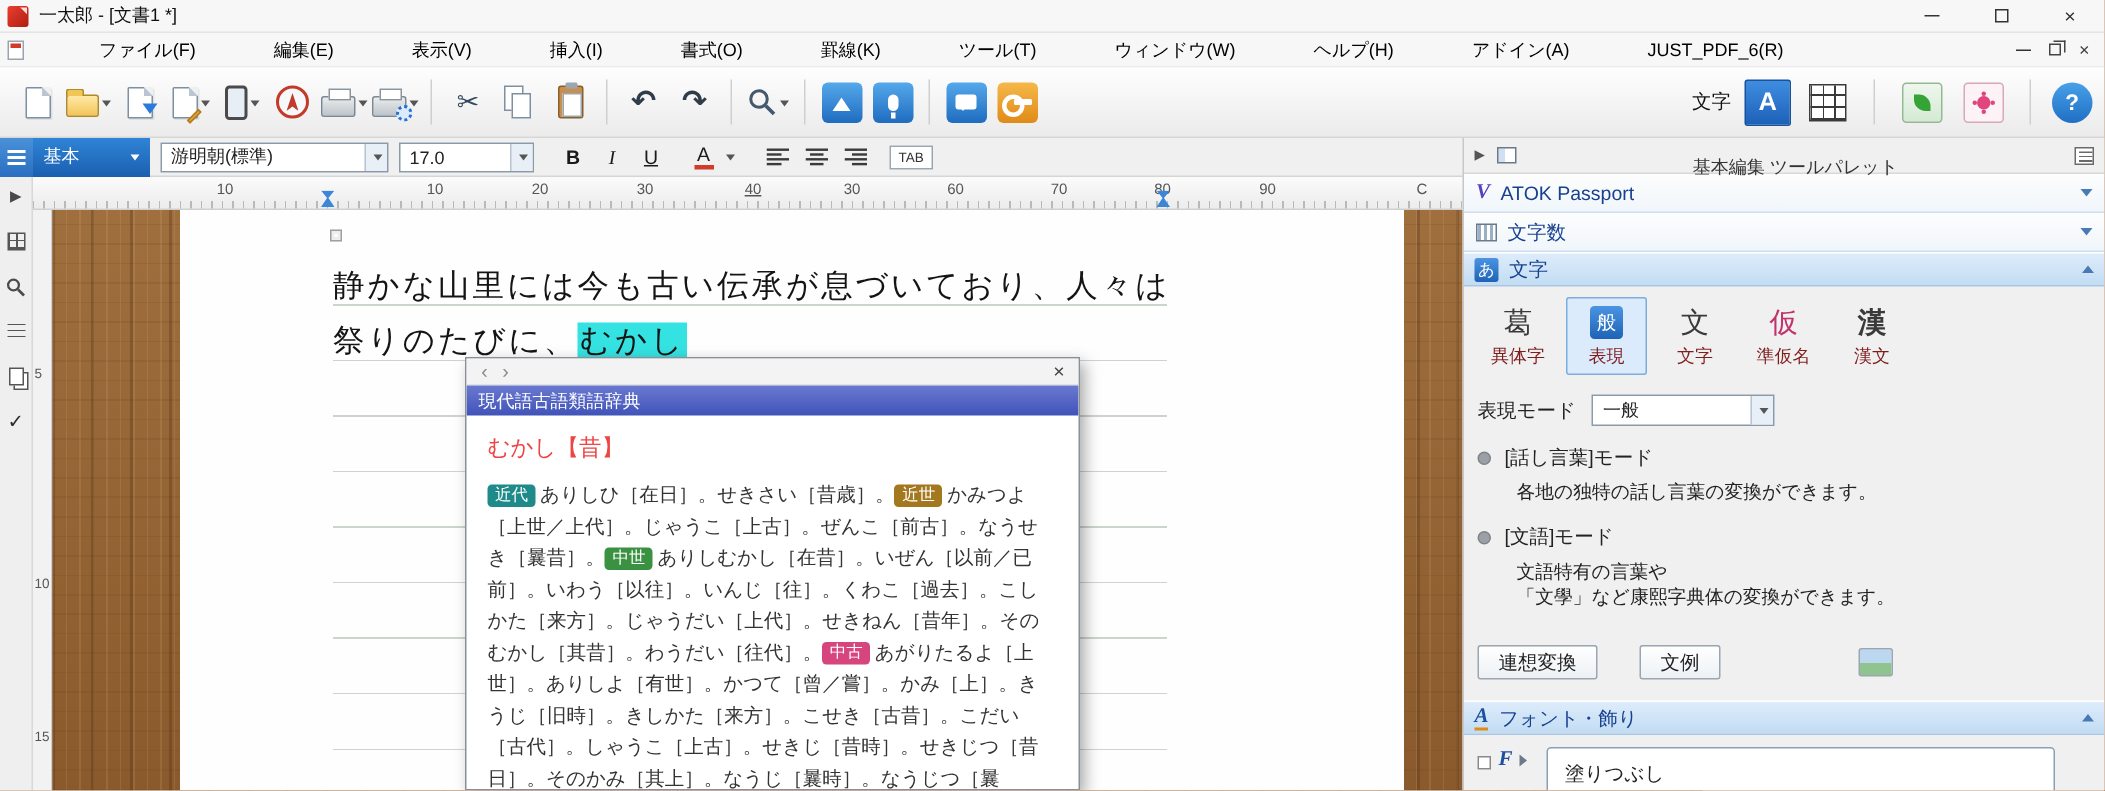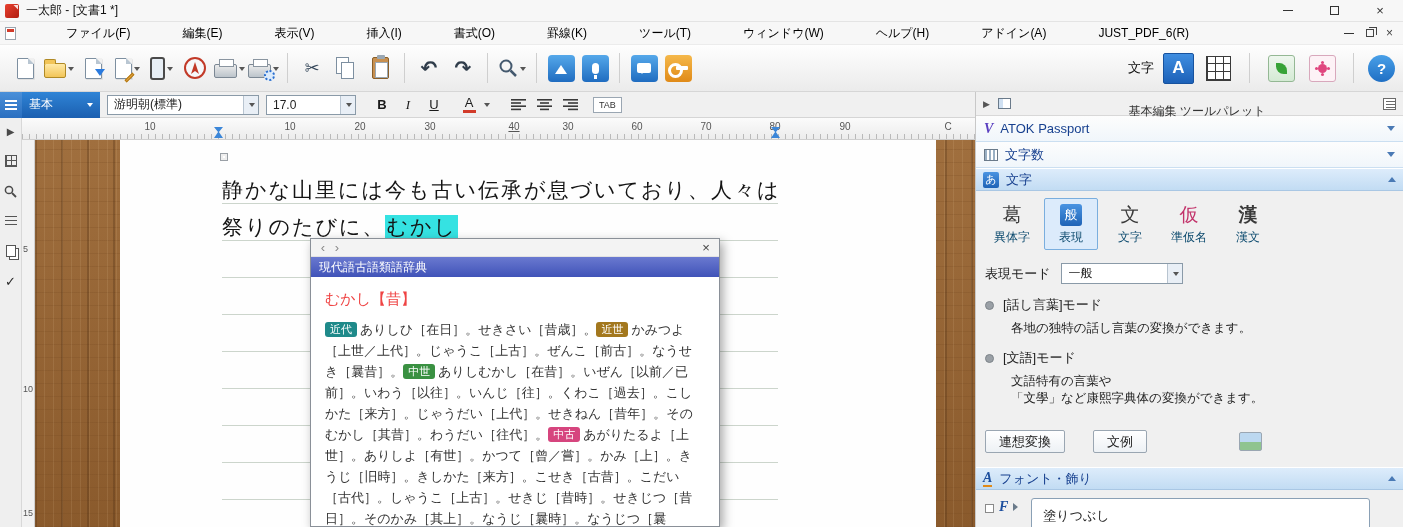--- a/index.html
+++ b/index.html
@@ -146,21 +146,21 @@
   .a-ico { width:16px; height:16px; background:linear-gradient(#4a94e2,#1e63b6); color:#fff; font-size:11px; border-radius:2px; display:flex; align-items:center; justify-content:center; }
   .fa-ico { font-family:"Liberation Serif",serif; font-style:italic; font-weight:bold; color:#1d4f9e; font-size:14px; border-bottom:2px solid #e08a18; line-height:1.1; }
   .moji-body { padding:4px 9px 0; }
   .tools { display:flex; gap:5px; padding:3px 0 6px; }
   .tool { width:54px; display:flex; flex-direction:column; align-items:center; gap:2px; padding:4px 0 3px; border:1px solid transparent; }
   .tool.selected { background:#dcebfb; border-color:#7aaede; border-radius:2px; }
   .tool-ico { height:24px; display:flex; align-items:center; justify-content:center; font-size:19px; color:#3a3a3a; }
   .ti-blue { width:22px; height:22px; border-radius:3px; background:linear-gradient(#4a94e2,#1e63b6); color:#fff; font-size:13px; display:flex; align-items:center; justify-content:center; }
   .ti-red { color:#c2326a; }
   .ti-bold { font-weight:bold; }
-  .tool-label { font-size:12px; color:#0c4a6e; }
+  .tool-label { font-size:12px; color:#7f1d1d; }
   .mode-row { display:flex; align-items:center; gap:10px; padding:7px 0 10px; font-size:13px; color:#222; }
   .combo { width:122px; height:21px; background:#fff; border:1px solid #8a9aa8; display:flex; align-items:center; font-size:12px; }
   .combo .txt { padding-left:7px; }
   .opt-head { display:flex; align-items:center; gap:9px; font-size:13px; color:#222; padding:2px 0; }
   .bullet { width:9px; height:9px; border-radius:50%; background:#9aa0a6; border:1px solid #7e848a; }
   .opt-desc { padding:4px 0 10px 26px; font-size:12.5px; color:#222; line-height:17px; }
   .pbtn-row { display:flex; align-items:center; padding:13px 0 14px; }
   .pbtn { height:23px; background:linear-gradient(#ffffff,#edf1f5); border:1px solid #9aa6b2; border-radius:2px; display:flex; align-items:center; justify-content:center; font-size:13px; color:#222; padding:0 13px; }
   .pbtn + .pbtn { margin-left:28px; }
   .img-btn { margin-left:92px; width:23px; height:19px; border:1px solid #9aa6b2; background:linear-gradient(180deg,#bcd8f0 0 9px,#8fc48f 9px),#fff; border-radius:2px; }
@@ -379,35 +379,35 @@
         </svg>
     </div>
     <div class="tab-btn">TAB</div>
   </div>
 
   <div class="hruler">
     <span class="hmark" style="left:128px;">10</span>
     <span class="hmark" style="left:268px;">10</span>
     <span class="hmark" style="left:338px;">20</span>
     <span class="hmark" style="left:408px;">30</span>
-    <span class="hmark" style="left:492px;text-decoration:underline;">40</span>
+    <span class="hmark" style="left:480px;text-decoration:underline;">40</span>
     <span class="hmark" style="left:546px;">30</span>
     <span class="hmark" style="left:615px;">60</span>
     <span class="hmark" style="left:684px;">70</span>
     <span class="hmark" style="left:753px;">80</span>
     <span class="hmark" style="left:823px;">90</span>
     <span class="hmark" style="left:926px;">C</span>
     <span class="tabmarker" style="left:192px;"></span>
     <span class="tabmarker" style="left:749px;"></span>
   </div>
 
   <div class="vruler">
     <span class="vmark" style="top:104px;">5</span>
     <span class="vmark" style="top:244px;">10</span>
-    <span class="vmark" style="top:368px;">15</span>
+    <span class="vmark" style="top:346px;">15</span>
   </div>
 
   <div class="leftbar">
     <span class="lb-ico">▶</span>
     <span class="lb-ico">
         <span class="lb-grid"></span>
       </span>
     <span class="lb-ico">
       <svg width="13" height="13" viewBox="0 0 13 13">
           <circle cx="5" cy="5" r="3.6" fill="none" stroke="#4a4a4a" stroke-width="1.5"></circle>

